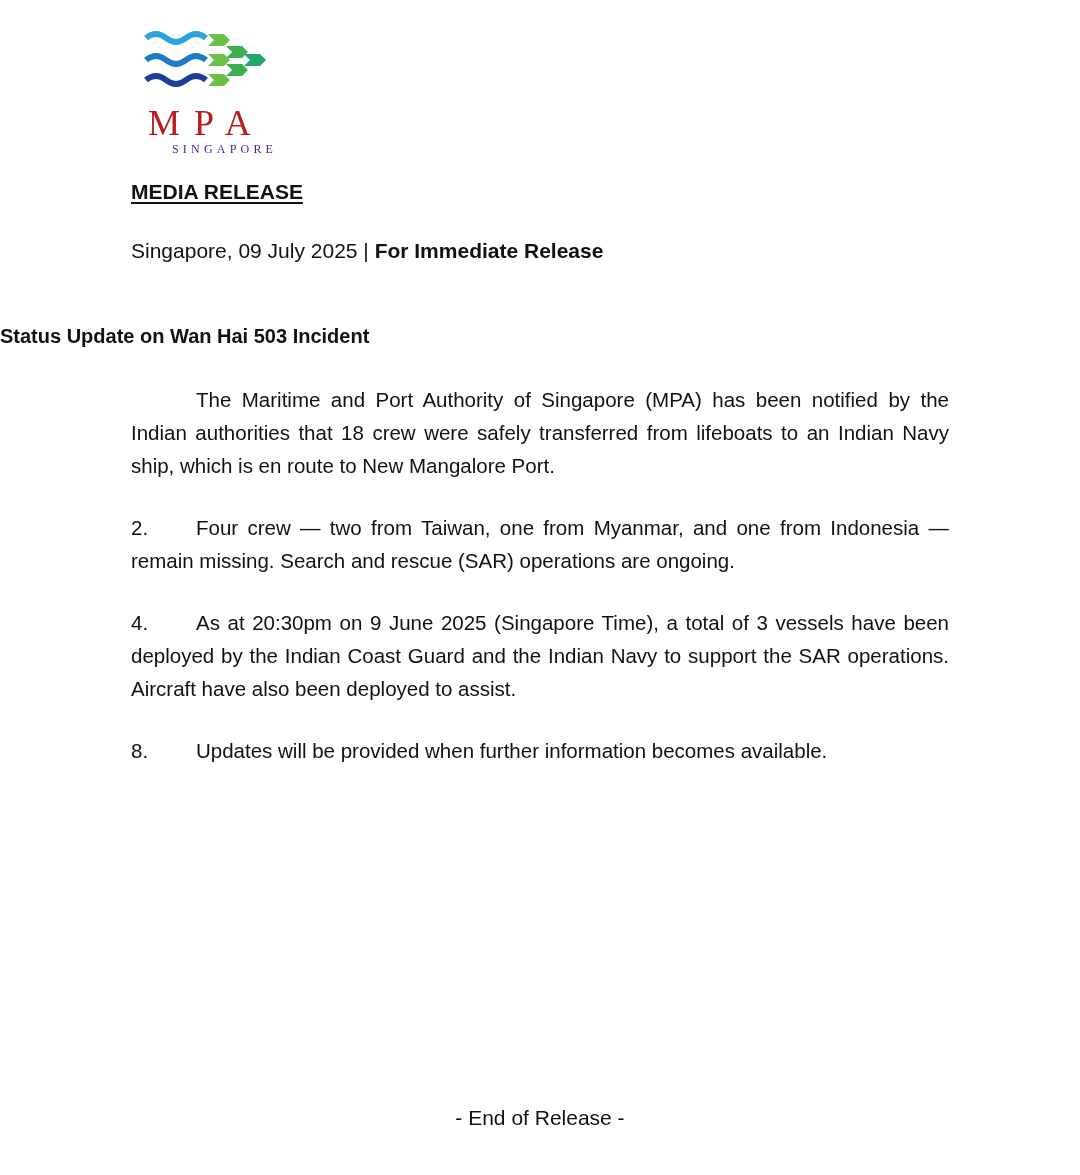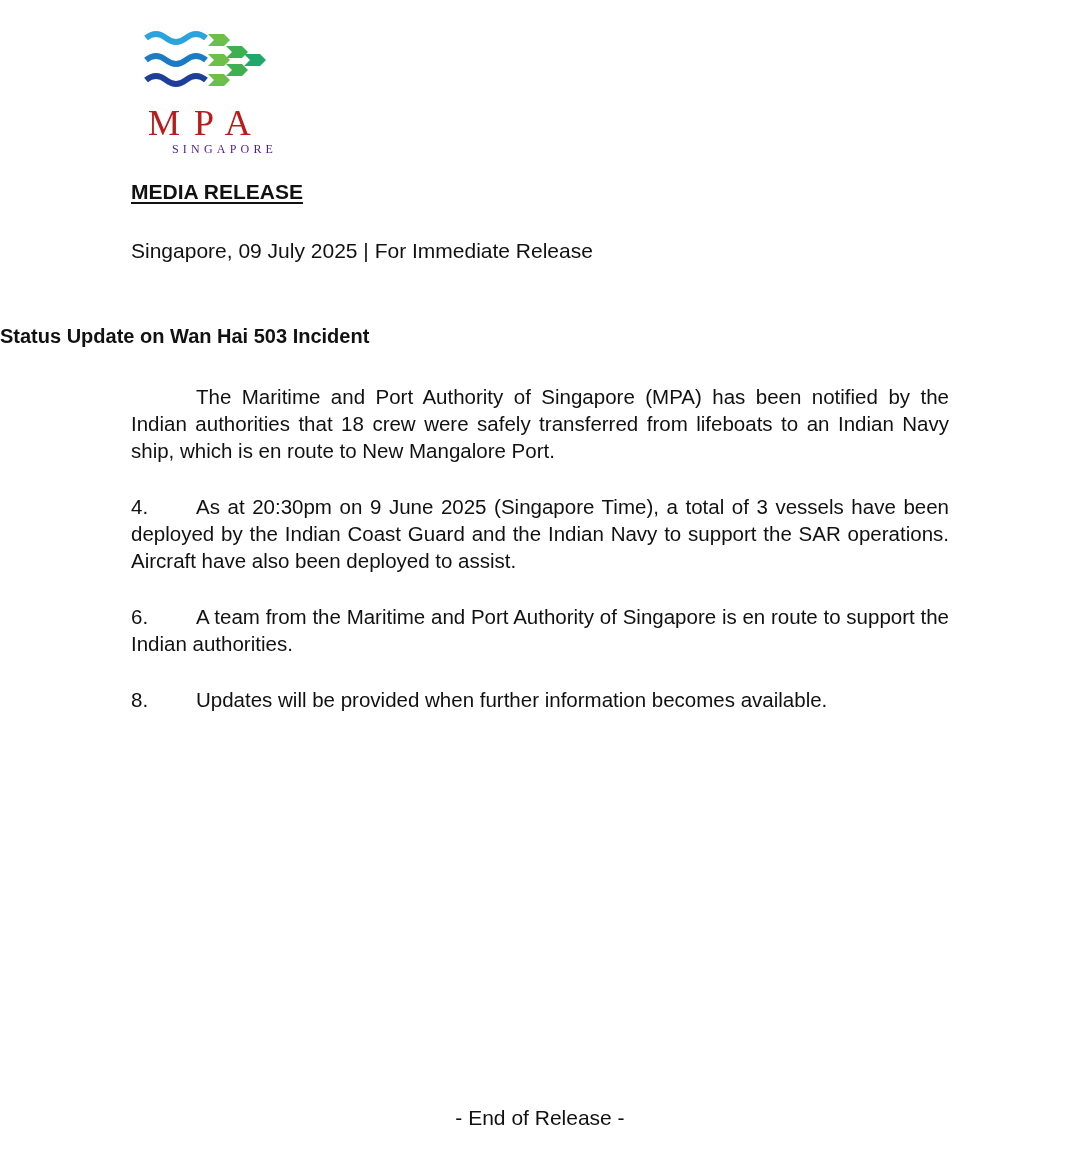--- a/index.html
+++ b/index.html
@@ -7,25 +7,25 @@
          font-family:"Liberation Sans", sans-serif; color:#111; }
   .logo { position:absolute; left:140px; top:26px; width:130px; height:130px; }
   .logo svg { display:block; }
   .logo-mpa { position:absolute; left:8px; top:76px; font-family:"Liberation Serif", serif;
               font-size:36px; letter-spacing:14px; color:#b91c1c; font-weight:normal; }
   .logo-sg { position:absolute; left:9px; top:116px; font-family:"Liberation Serif", serif;
              font-size:12px; letter-spacing:4.2px; color:#4c1d95;margin-left:23px; }
   .media-release { position:absolute; left:131px; top:180px; font-size:21px; font-weight:bold;
                    text-decoration:underline; text-underline-offset:3px; }
   .dateline { position:absolute; left:131px; top:239px; font-size:21px; }
-  .dateline b { font-weight:normal;text-align:right; }
+  .dateline b { font-weight:bold;text-align:right; }
   .title { position:absolute; left:0; width:1080px; top:325px; 
            font-size:20px; font-weight:bold; }
   .body { position:absolute; left:131px; width:818px; top:383px; font-size:20.5px;
-          line-height:27px; }
+          line-height:33px; }
   .para { margin:0 0 29px 0; text-align:justify; }
   .para .num { display:inline-block; width:65px; }
   .para.first { text-indent:65px; }
   .end { position:absolute; left:0; width:1080px; top:1106px; text-align:center; font-size:21px; }
 </style>
 </head>
 <body>
 
 <div class="logo">
   <svg width="130" height="70" viewBox="0 0 130 70">
@@ -44,18 +44,18 @@
 </div>
 
 <div class="media-release">MEDIA RELEASE</div>
 
 <div class="dateline"><span>Singapore, 09 July 2025 | </span><b>For Immediate Release</b></div>
 
 <div class="title">Status Update on Wan Hai 503 Incident</div>
 
 <div class="body">
   <p class="para first"><span>The Maritime and Port Authority of Singapore (MPA) has been notified by the Indian authorities that 18 crew were safely transferred from lifeboats to an Indian Navy ship, which is en route to New Mangalore Port.</span></p>
+  <p class="para"><span class="num">2.</span><span>Four crew — two from Taiwan, one from Myanmar, and one from Indonesia — remain missing. Search and rescue (SAR) operations are ongoing.</span></p>
   <p class="para"><span class="num">4.</span><span>As at 20:30pm on 9 June 2025 (Singapore Time), a total of 3 vessels have been deployed by the Indian Coast Guard and the Indian Navy to support the SAR operations. Aircraft have also been deployed to assist.</span></p>
-  <p class="para"><span class="num">6.</span><span>A team from the Maritime and Port Authority of Singapore is en route to support the Indian authorities.</span></p>
   <p class="para"><span class="num">8.</span><span>Updates will be provided when further information becomes available.</span></p>
 </div>
 
 <div class="end">-  End of Release -</div>
 
 </body></html>

